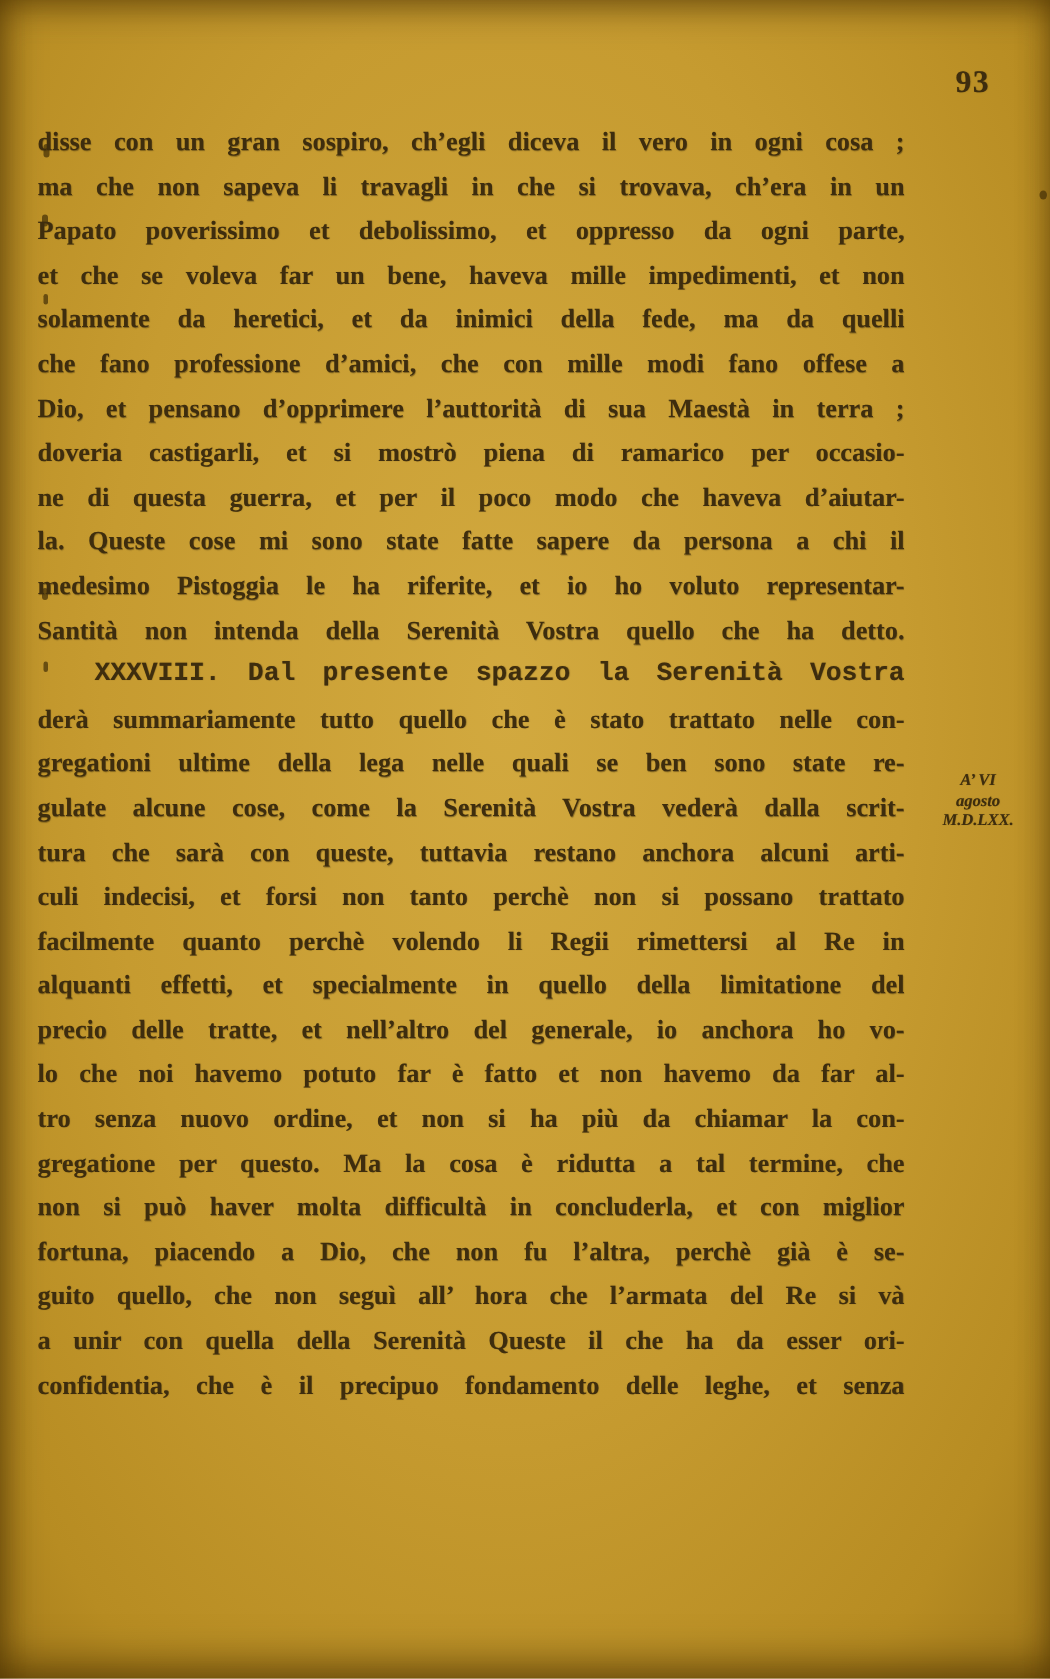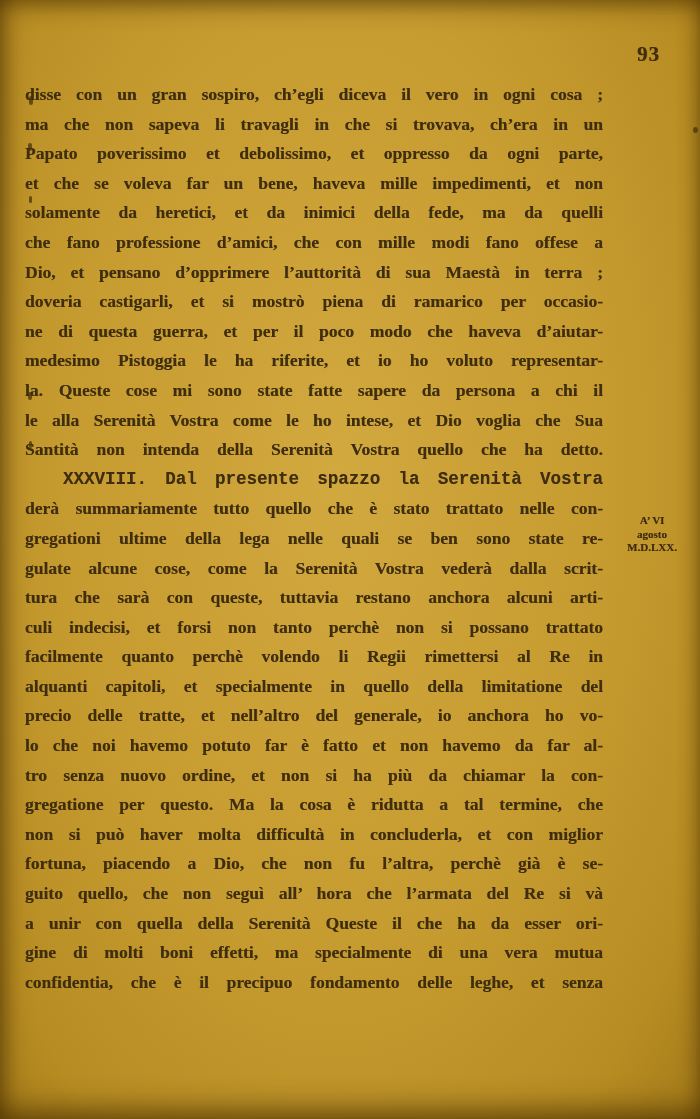--- a/index.html
+++ b/index.html
@@ -63,20 +63,21 @@
   }
 
   .line.indent { text-indent: 38px; font-family: Liberation Mono, monospace; }
 
   .margin-note {
     position: absolute;
     top: 514px;
     right: 6px;
     width: 84px;
     text-align: center;
+    font-style: italic;
   }
 
   .mn-line {
     font-size: 11px;
     font-weight: bold;
     line-height: 13.5px;
     text-shadow: 0.3px 0.3px 0.5px rgba(62, 45, 14, 0.5);
   }
 
   .speck {
@@ -110,41 +111,39 @@
 <div class="text-column">
     <div class="line">disse con un gran sospiro, ch’egli diceva il vero in ogni cosa ;</div>
     <div class="line">ma che non sapeva li travagli in che si trovava, ch’era in un</div>
     <div class="line">Papato poverissimo et debolissimo, et oppresso da ogni parte,</div>
     <div class="line">et che se voleva far un bene, haveva mille impedimenti, et non</div>
     <div class="line">solamente da heretici, et da inimici della fede, ma da quelli</div>
     <div class="line">che fano professione d’amici, che con mille modi fano offese a</div>
     <div class="line">Dio, et pensano d’opprimere l’auttorità di sua Maestà in terra ;</div>
     <div class="line">doveria castigarli, et si mostrò piena di ramarico per occasio-</div>
     <div class="line">ne di questa guerra, et per il poco modo che haveva d’aiutar-</div>
+    <div class="line">la. Queste cose mi sono state fatte sapere da persona a chi il</div>
     <div class="line">medesimo Pistoggia le ha riferite, et io ho voluto representar-</div>
-    <div class="line">la. Queste cose mi sono state fatte sapere da persona a chi il</div>
-    <div class="line">le alla Serenità Vostra come le ho intese, et Dio voglia che Sua</div>
     <div class="line">Santità non intenda della Serenità Vostra quello che ha detto.</div>
     <div class="line indent">XXXVIII. Dal presente spazzo la Serenità Vostra inten-</div>
     <div class="line">derà summariamente tutto quello che è stato trattato nelle con-</div>
     <div class="line">gregationi ultime della lega nelle quali se ben sono state re-</div>
     <div class="line">gulate alcune cose, come la Serenità Vostra vederà dalla scrit-</div>
     <div class="line">tura che sarà con queste, tuttavia restano anchora alcuni arti-</div>
     <div class="line">culi indecisi, et forsi non tanto perchè non si possano trattato</div>
     <div class="line">facilmente quanto perchè volendo li Regii rimettersi al Re in</div>
-    <div class="line">alquanti capitoli, et specialmente in quello della limitatione del</div>
+    <div class="line">alquanti effetti, et specialmente in quello della limitatione del</div>
     <div class="line">precio delle tratte, et nell’altro del generale, io anchora ho vo-</div>
     <div class="line">lo che noi havemo potuto far è fatto et non havemo da far al-</div>
     <div class="line">tro senza nuovo ordine, et non si ha più da chiamar la con-</div>
     <div class="line">gregatione per questo. Ma la cosa è ridutta a tal termine, che</div>
     <div class="line">non si può haver molta difficultà in concluderla, et con miglior</div>
     <div class="line">fortuna, piacendo a Dio, che non fu l’altra, perchè già è se-</div>
     <div class="line">guito quello, che non seguì all’ hora che l’armata del Re si và</div>
     <div class="line">a unir con quella della Serenità Queste il che ha da esser ori-</div>
-    <div class="line">gine di molti boni effetti, ma specialmente di una vera mutua</div>
     <div class="line">confidentia, che è il precipuo fondamento delle leghe, et senza</div>
   </div>
 
 <div class="margin-note">
     <div class="mn-line">A’ VI</div>
     <div class="mn-line">agosto</div>
     <div class="mn-line">M.D.LXX.</div>
   </div>
 
 </body></html>

